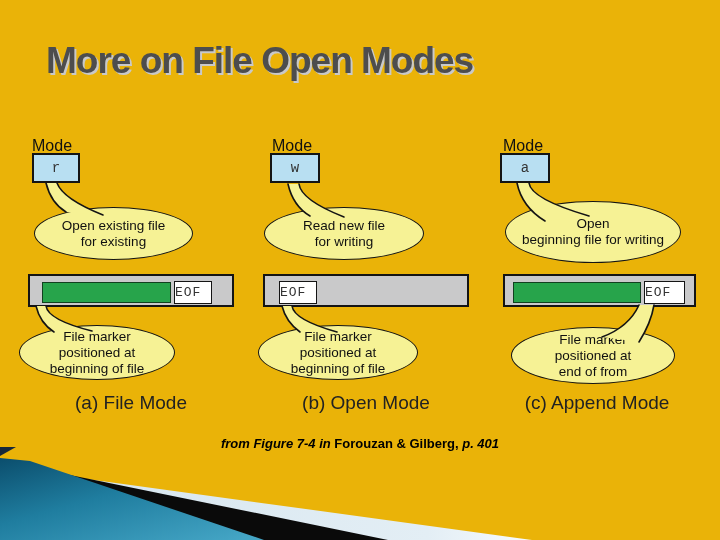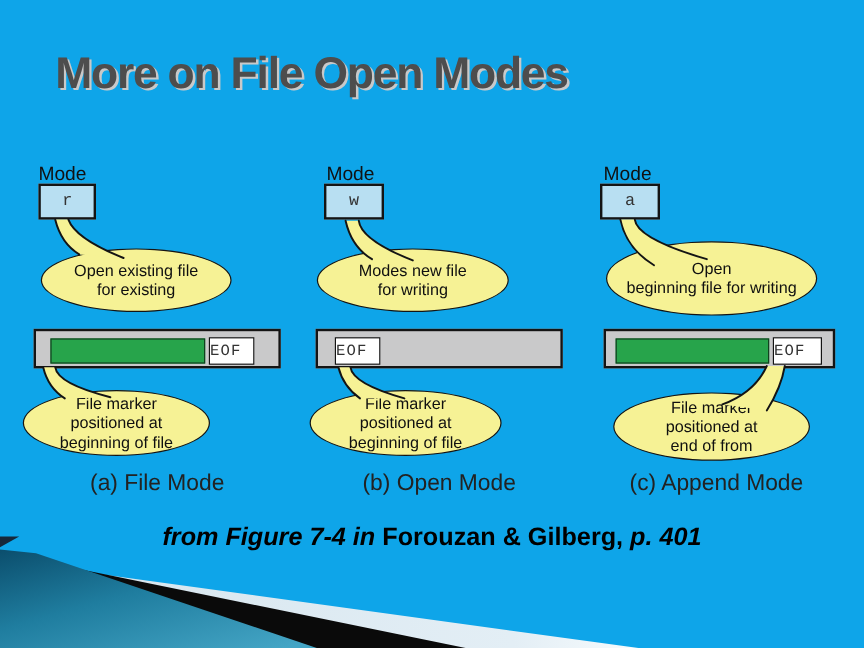--- a/index.html
+++ b/index.html
@@ -1,17 +1,17 @@
 <!DOCTYPE html>
 <html><head>
 <meta charset="utf-8">
 <style>
   html,body{margin:0;padding:0;background:#fff;}
   .slide{
-    position:relative;width:720px;height:540px;background:#0ea5e9;
+    position:relative;width:720px;height:540px;background:#eab308;
     overflow:hidden;font-family:"Liberation Sans",sans-serif;
   }
   .title{
     position:absolute;left:46px;top:40px;margin:0;
     font-size:37px;font-weight:bold;letter-spacing:-1px;color:#4d4d4d;
     text-shadow:2px 2px 0 #c9c9c9;white-space:nowrap;
   }
   .mode-label{
     position:absolute;font-size:16px;color:#111;white-space:nowrap;
   }
@@ -39,21 +39,21 @@
     font-family:"Liberation Mono","DejaVu Sans Mono",monospace;font-size:13px;color:#333;letter-spacing:1px;
   }
   .caption{
     position:absolute;font-size:19px;color:#222;text-align:center;white-space:nowrap;
   }
   .tails{position:absolute;left:0;top:0;width:720px;height:540px;z-index:3;pointer-events:none;}
   .tails path.tfill{fill:#f6f295;stroke:none;}
   .tails path.tline{fill:none;stroke:#141414;stroke-width:1.6;stroke-linecap:round;}
   .footer{
     position:absolute;left:0;top:436px;width:720px;text-align:center;
-    font-size:21px;font-weight:bold;color:#000;
+    font-size:13px;font-weight:bold;color:#000;
   }
   .footer .it{font-style:italic;}
   .swoosh{position:absolute;left:0;top:445px;width:720px;height:95px;z-index:0;}
 </style>
 </head>
 <body>
 
 <div class="slide">
 
   <h1 class="title">More on File Open Modes</h1>
@@ -77,21 +77,21 @@
     <div class="cl">positioned at</div>
     <div class="cl">beginning of file</div>
   </div>
   <div class="caption" style="left:28px;top:392px;width:206px;">(a) File Mode</div>
 
   <div class="mode-label" style="left:272px;top:137px;">Mode</div>
   <div class="mode-box" style="left:270px;top:153px;width:50px;height:30px;">
     <span>w</span>
   </div>
   <div class="callout" style="left:264px;top:207px;width:160px;height:53px;">
-    <div class="cl">Modes new file</div>
+    <div class="cl">Read new file</div>
     <div class="cl">for writing</div>
   </div>
   <div class="filebar" style="left:263px;top:274px;width:206px;height:33px;">
     <div class="eof-box" style="left:14px;top:5px;width:38px;height:23px;">
       <span>EOF</span>
     </div>
   </div>
   <div class="callout" style="left:258px;top:325px;width:160px;height:55px;">
     <div class="cl">File marker</div>
     <div class="cl">positioned at</div>

